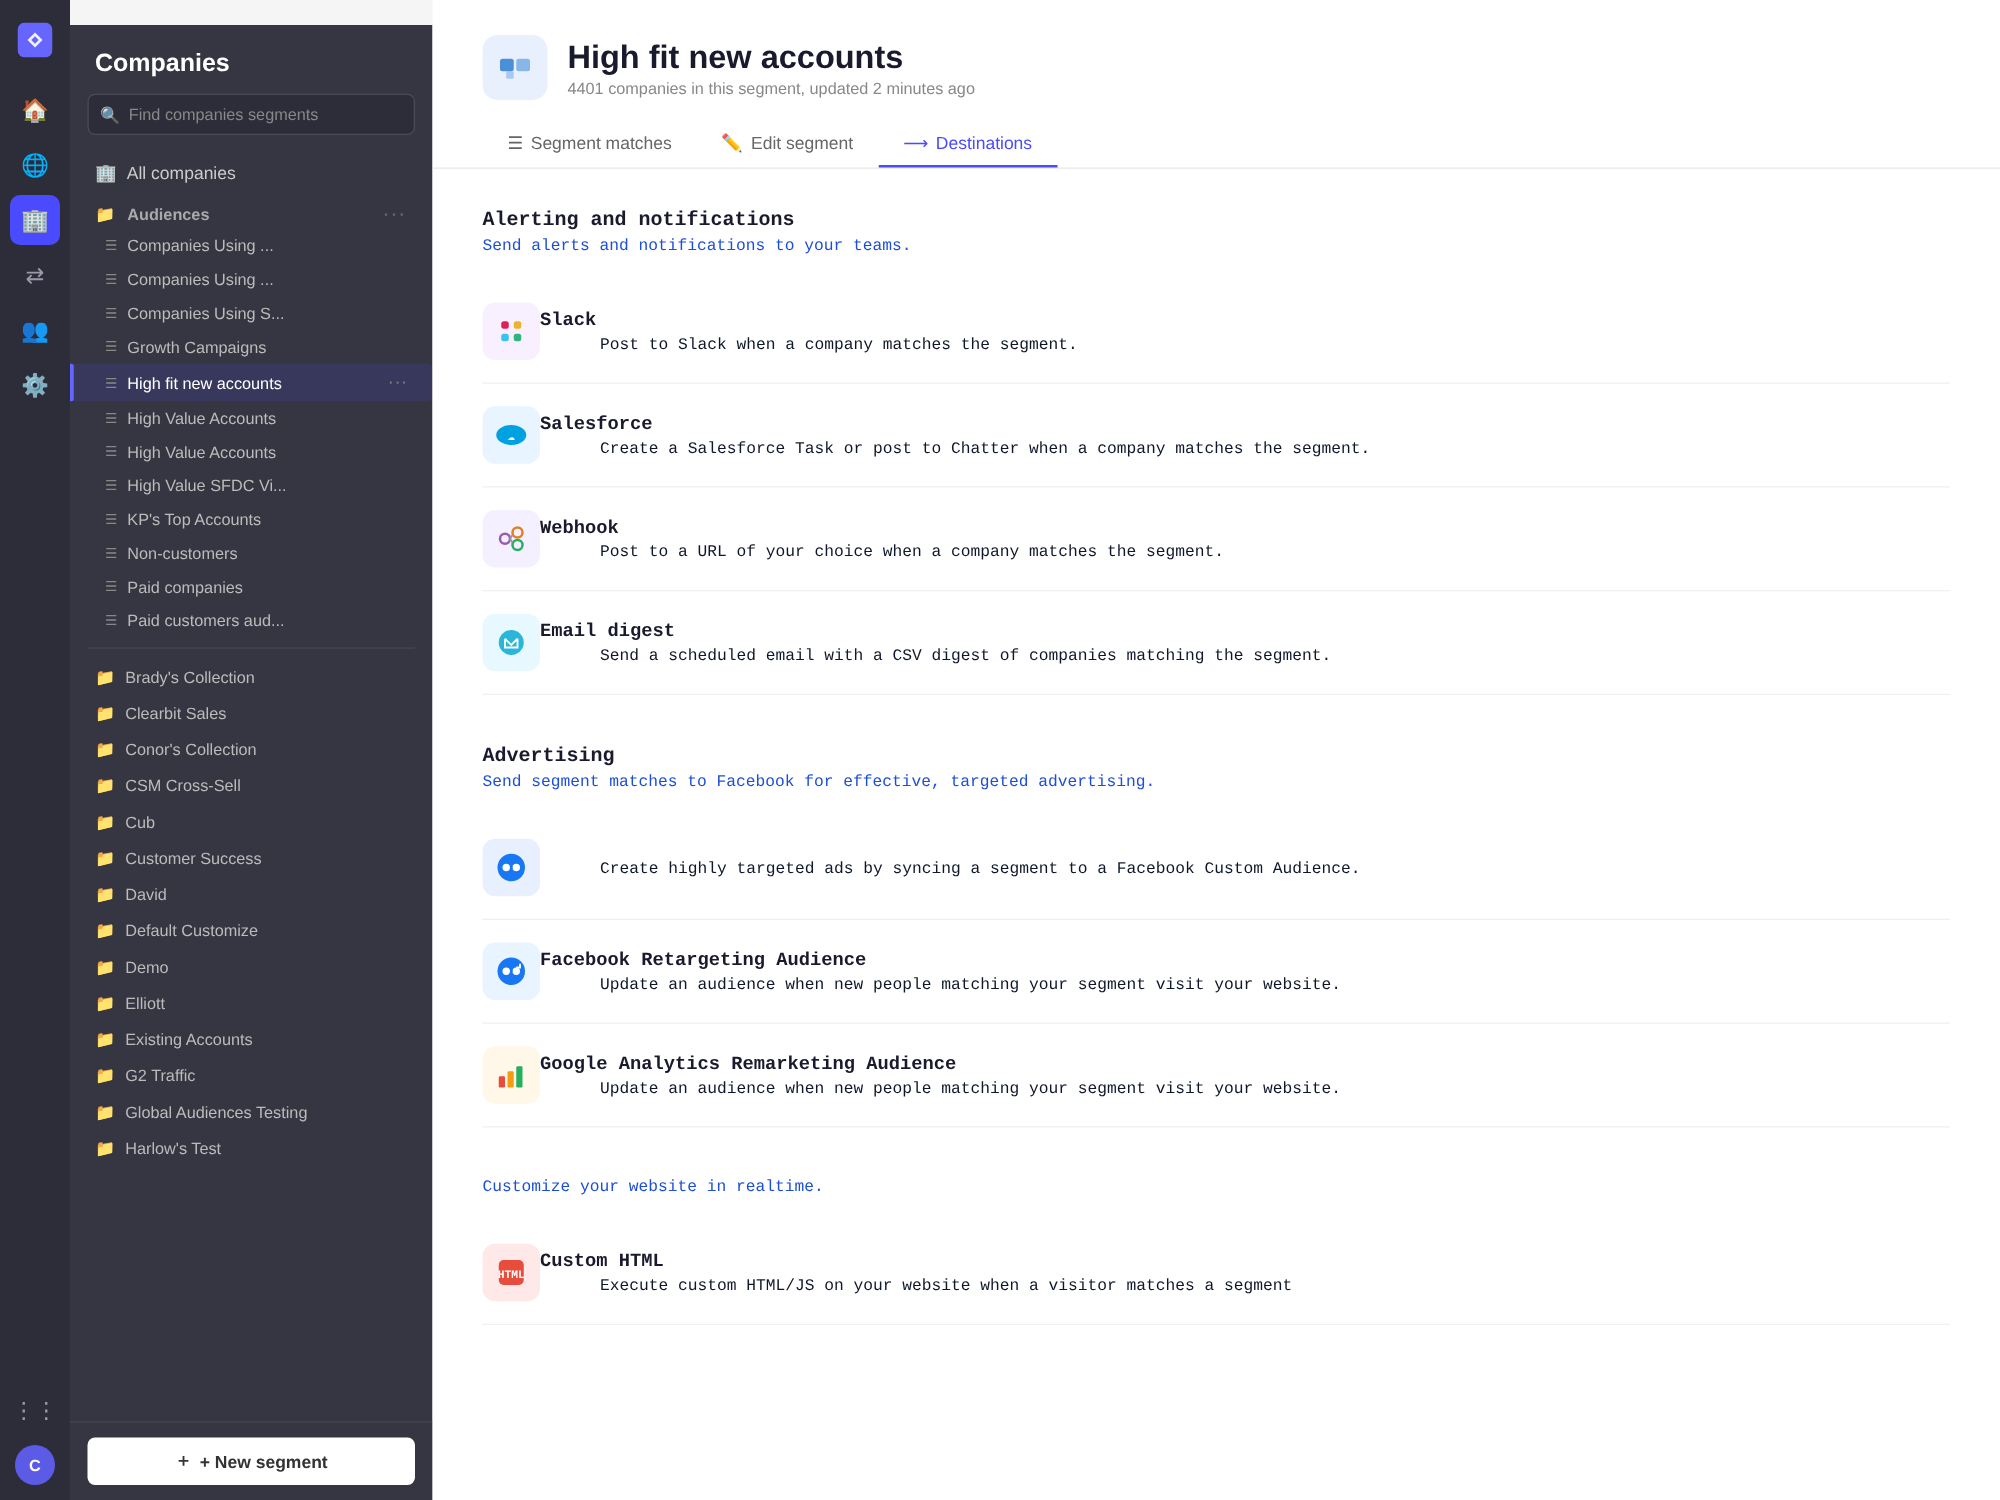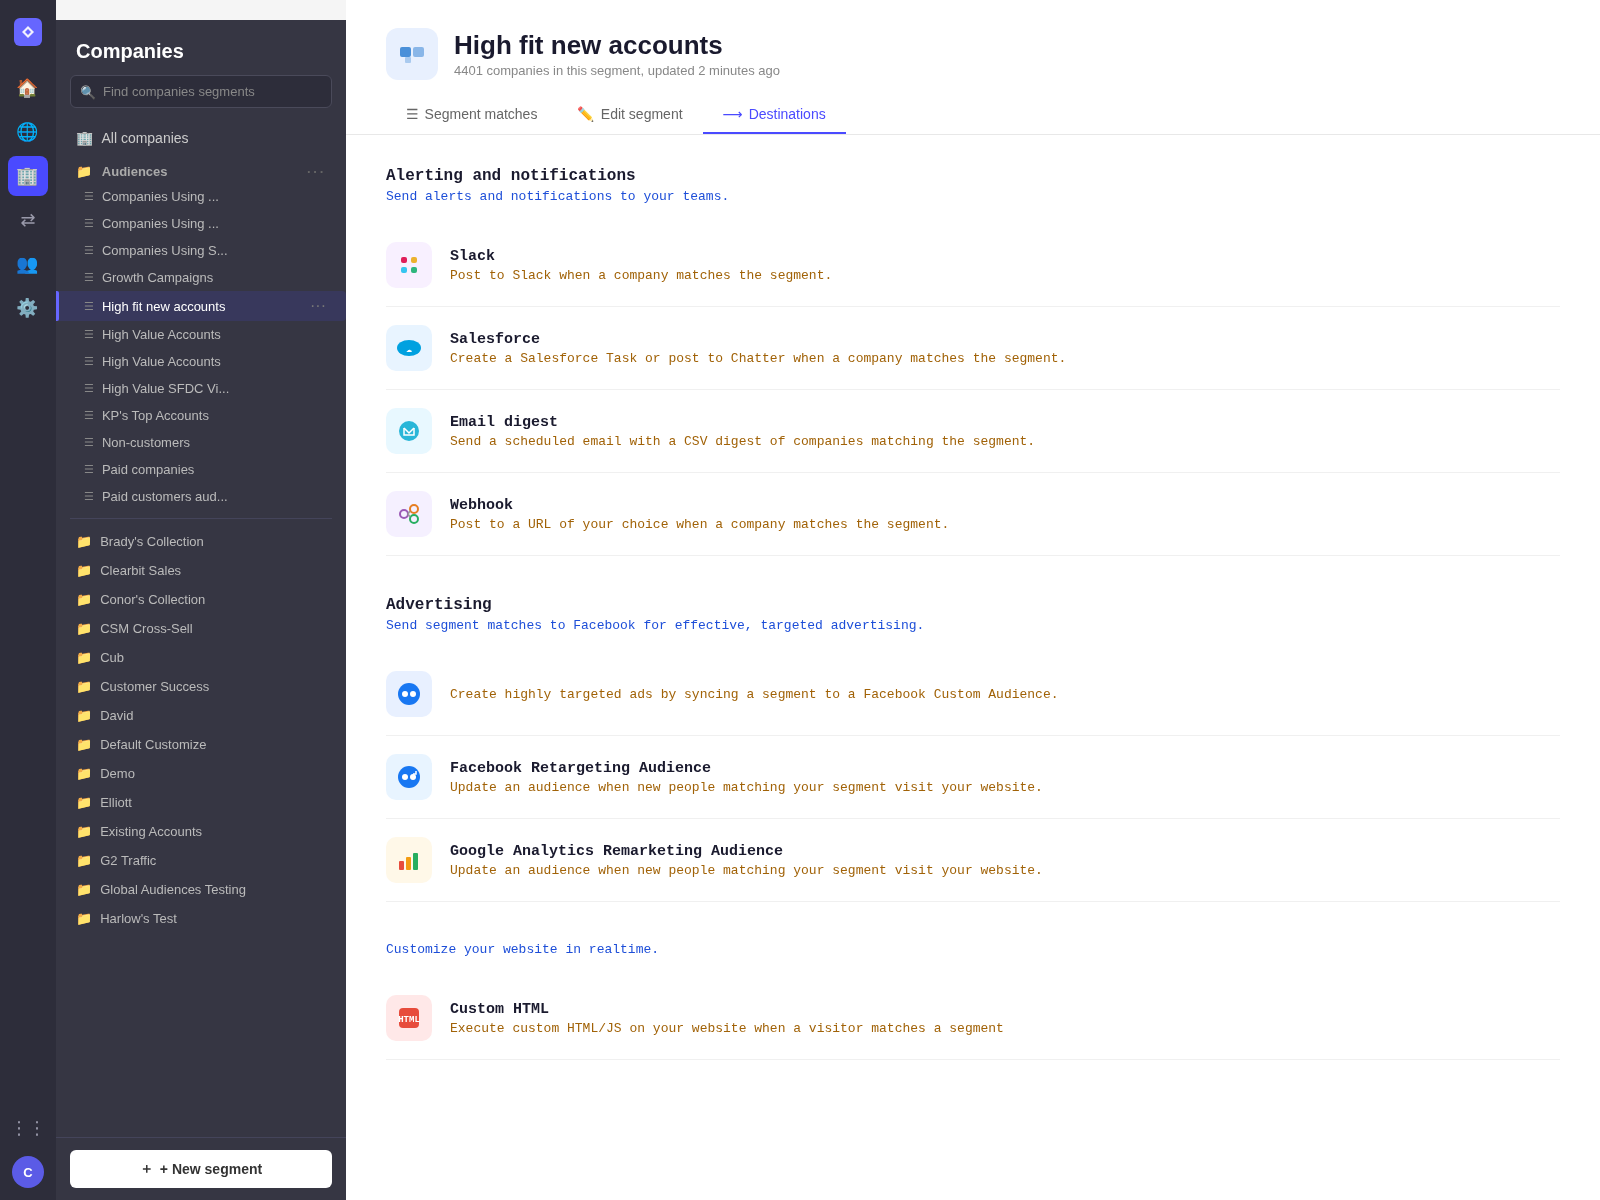--- a/index.html
+++ b/index.html
@@ -253,21 +253,20 @@
     }
     .section-subtitle {
       font-size: 13px;
       color: #1d4ed8;
       margin-bottom: 20px;
     }
 
     .destination-card {
       display: flex;
       align-items: center;
-      gap: 18px;
       padding: 18px 0;
       border-bottom: 1px solid #f0f0f0;
       cursor: pointer;
     }
     .dest-icon {
       width: 46px;
       height: 46px;
       border-radius: 10px;
       display: flex;
       align-items: center;
@@ -276,21 +275,22 @@
       flex-shrink: 0;
     }
     .dest-name {
       font-size: 15px;
       font-weight: 600;
       color: #1a1a2e;
       margin-bottom: 3px;
     }
     .dest-desc {
       font-size: 13px;
-      color: #a16207;
+      color: #0f172a;
+      margin-left: 48px;
     }
 
     .section-block {
       margin-bottom: 40px;
       font-family: Liberation Mono, monospace;
     }
   </style>
 </head>
 <body>
 
@@ -527,49 +527,49 @@
       <text x="14" y="15" text-anchor="middle" font-size="10" fill="white" font-weight="bold">☁</text>
     </svg>
         </div>
         <div>
           <div class="dest-name">Salesforce</div>
           <div class="dest-desc">Create a Salesforce Task or post to Chatter when a company matches the segment.</div>
         </div>
       </div>
 
       <div class="destination-card">
-        <div class="dest-icon" style="background:#e8f8ff">
-          <svg width="26" height="22" viewBox="0 0 26 22" fill="none">
-      <circle cx="13" cy="11" r="10" fill="#29b6d8"></circle>
-      <path d="M8 8 L13 13 L18 8" stroke="white" stroke-width="1.5" fill="none"></path>
-      <path d="M8 8 L8 15 L18 15 L18 8" stroke="white" stroke-width="1.5" fill="none"></path>
-    </svg>
-        </div>
-        <div>
-          <div class="dest-name">Email digest</div>
-          <div class="dest-desc">Send a scheduled email with a CSV digest of companies matching the segment.</div>
-        </div>
-      </div>
-
-      <div class="destination-card">
         <div class="dest-icon" style="background:#f5f0ff">
           <svg width="26" height="26" viewBox="0 0 26 26" fill="none">
       <circle cx="8" cy="13" r="4" stroke="#9b59b6" stroke-width="2" fill="none"></circle>
       <circle cx="18" cy="8" r="4" stroke="#e67e22" stroke-width="2" fill="none"></circle>
       <circle cx="18" cy="18" r="4" stroke="#27ae60" stroke-width="2" fill="none"></circle>
       <path d="M12 13 L14 10" stroke="#999" stroke-width="1.5"></path>
       <path d="M12 13 L14 16" stroke="#999" stroke-width="1.5"></path>
     </svg>
         </div>
         <div>
           <div class="dest-name">Webhook</div>
           <div class="dest-desc">Post to a URL of your choice when a company matches the segment.</div>
         </div>
       </div>
 
+      <div class="destination-card">
+        <div class="dest-icon" style="background:#e8f8ff">
+          <svg width="26" height="22" viewBox="0 0 26 22" fill="none">
+      <circle cx="13" cy="11" r="10" fill="#29b6d8"></circle>
+      <path d="M8 8 L13 13 L18 8" stroke="white" stroke-width="1.5" fill="none"></path>
+      <path d="M8 8 L8 15 L18 15 L18 8" stroke="white" stroke-width="1.5" fill="none"></path>
+    </svg>
+        </div>
+        <div>
+          <div class="dest-name">Email digest</div>
+          <div class="dest-desc">Send a scheduled email with a CSV digest of companies matching the segment.</div>
+        </div>
+      </div>
+
   </div>
         <div class="section-block">
     <div class="section-title">Advertising</div>
     <div class="section-subtitle">Send segment matches to Facebook for effective, targeted advertising.</div>
 
       <div class="destination-card">
         <div class="dest-icon" style="background:#e8f0ff">
           <svg width="26" height="26" viewBox="0 0 26 26" fill="none">
       <circle cx="13" cy="13" r="11" fill="#1877f2"></circle>
       <circle cx="9" cy="13" r="3" fill="white"></circle>

